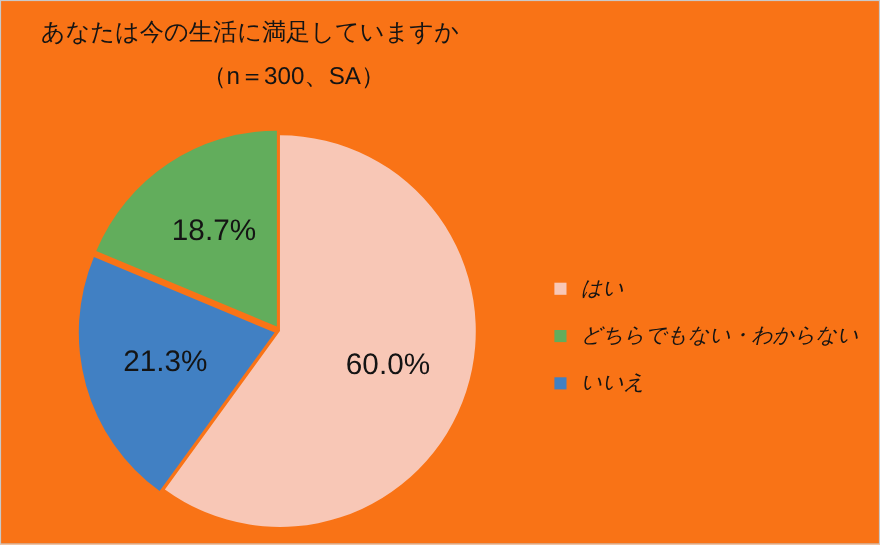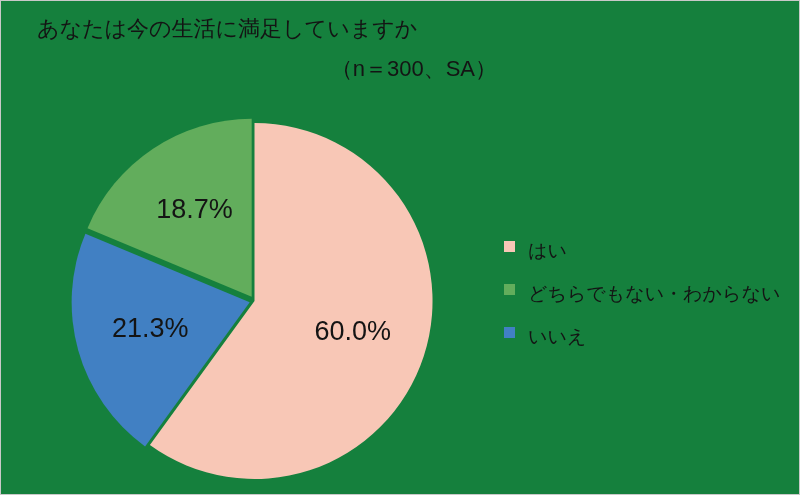--- a/index.html
+++ b/index.html
@@ -8,21 +8,21 @@
     background: #ffffff;
   }
   body {
     font-family: "Liberation Sans", "DejaVu Sans", sans-serif;
   }
   #chart-card {
     position: relative;
     width: 800px;
     height: 495px;
     box-sizing: border-box;
-    background: #15803d;
+    background: #f97316;
     border: 1px solid #c9c9c9;
     overflow: hidden;
   }
 
   
   #chart-title {
     position: absolute;
     left: 36px;
     top: 12px;
     width: 460px;
@@ -30,21 +30,21 @@
     line-height: 32px;
     color: #141414;
     white-space: nowrap;
     letter-spacing: 0px;
   }
   #chart-subtitle {
     position: absolute;
     left: 36px;
     top: 52px;
     width: 460px;
-    text-align: right;
+    text-align: center;
     font-size: 22px;
     line-height: 32px;
     color: #141414;
     white-space: nowrap;
   }
 
   
   #pie-area {
     position: absolute;
     left: 0px;
@@ -65,21 +65,23 @@
 
   
   #legend {
     position: absolute;
     left: 503px;
     top: 240px;
     width: 290px;
   }
   .legend-row {
     display: flex;
+    align-items: center;
     height: 43px;
+    font-style: italic;
   }
   .legend-swatch {
     width: 11px;
     height: 11px;
     flex: 0 0 11px;
     margin-right: 13px;
   }
   .legend-label {
     font-size: 19px;
     line-height: 19px;

